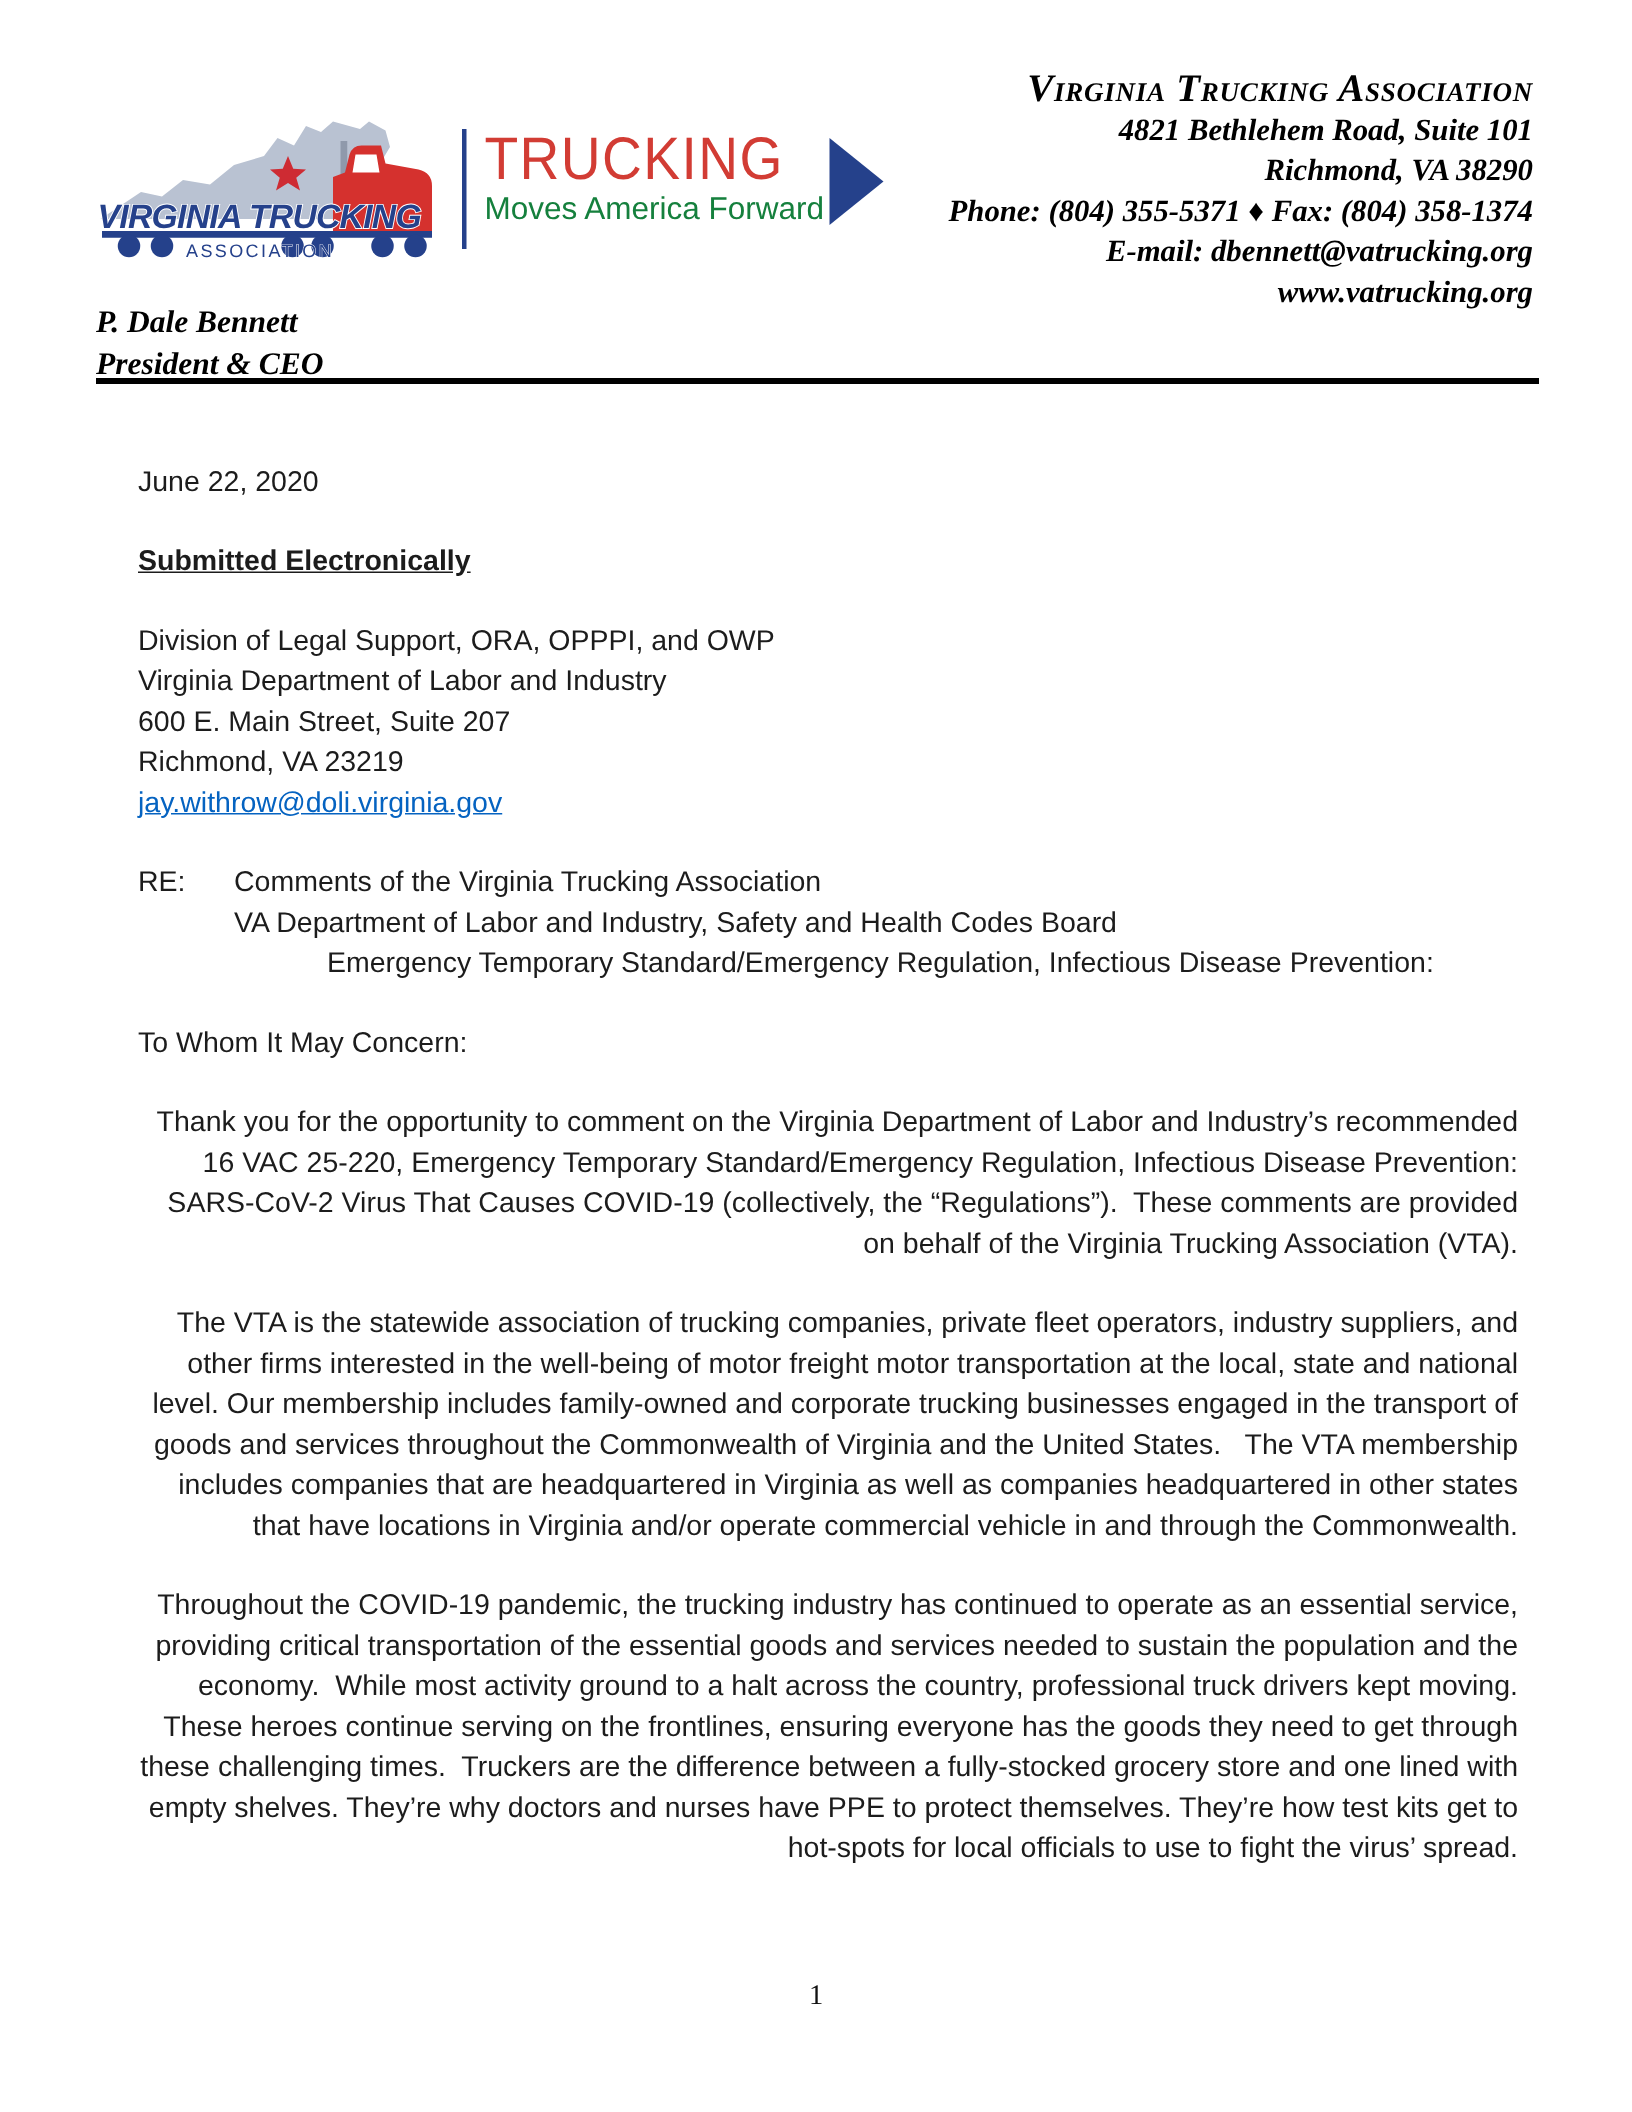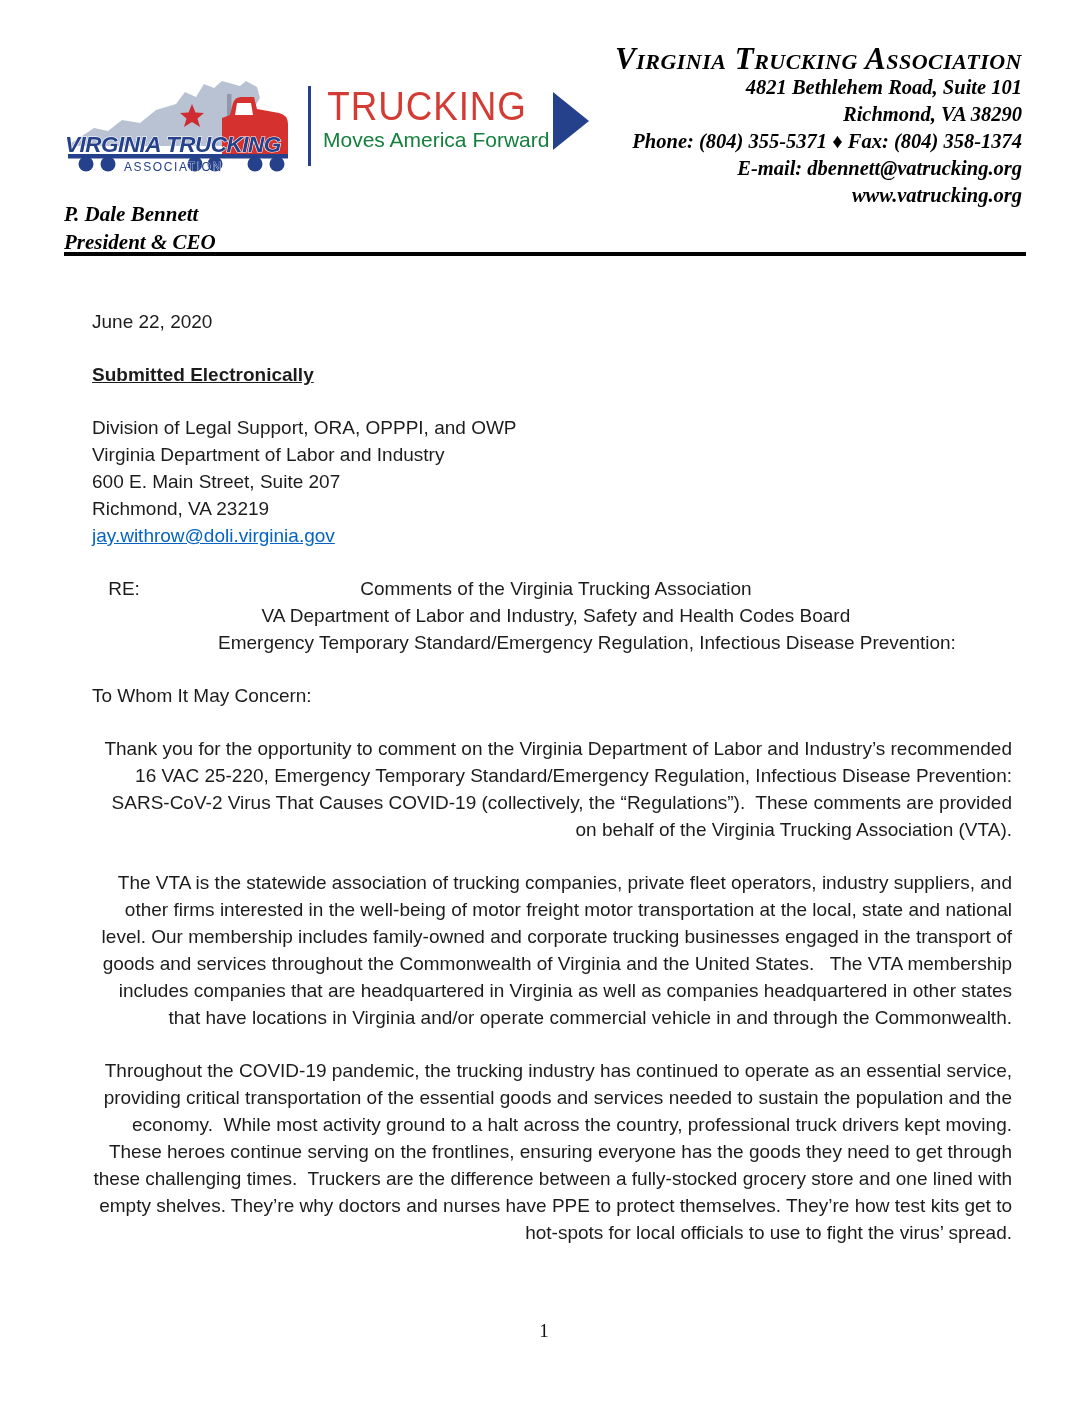--- a/index.html
+++ b/index.html
@@ -17,33 +17,33 @@
   
   .org-block {
     position:absolute; top:44px; right:66px;
     text-align:right;
     font-family:"Liberation Serif", serif;
     font-style:italic; font-weight:bold;
     font-size:20.5px; line-height:27px;
     color:#000;
   }
   .org-block .org-name {
-    font-size:31px;
+    font-size:26px;
     font-variant:small-caps;
     letter-spacing:0.5px;
     line-height:30px;
   }
 
   
   .logo-row {
     position:absolute; left:64px; top:78px;
     display:flex; align-items:flex-start;
   }
   .vta-logo-svg { display:block; }
-  .tmaf { display:flex; align-items:flex-start; margin-left:14px; margin-top:8px;text-align:center; }
+  .tmaf { display:flex; align-items:flex-start; margin-left:14px; margin-top:8px; }
   .tmaf-divider { width:3px; height:80px; background:#25418b; margin-right:12px; }
   .tmaf-text { display:flex; flex-direction:column; }
   .tmaf-title {
     color:#d23c34; font-size:40px; line-height:40px;
     letter-spacing:1px; font-weight:normal;
     transform:scaleX(0.92); transform-origin:left;
     white-space:nowrap;
   }
   .tmaf-tagline {
     color:#15803d; font-size:21px; line-height:24px;
@@ -70,21 +70,21 @@
 
   
   .letter-body {
     position:absolute; left:92px; top:308px; width:920px;
     font-size:19px; line-height:27px; color:#1c1c1c;
   }
   .blk { margin-top:26px; }
   .submitted { font-weight:bold; text-decoration:underline; }
   .addr-line { white-space:nowrap; }
   .email-link { color:#0563c1; text-decoration:underline; cursor:pointer; }
-  .re-block { display:flex;text-align:center; }
+  .re-block { display:flex; }
   .re-label { width:64px; flex:0 0 64px; }
   .re-indent { padding-left:62px; }
   .para { white-space:pre-wrap;text-align:right; }
 
   
   .page-number {
     position:absolute; left:0; right:0; top:1320px;
     text-align:center;
     font-family:"Liberation Serif", serif;
     font-size:19px; color:#111;

